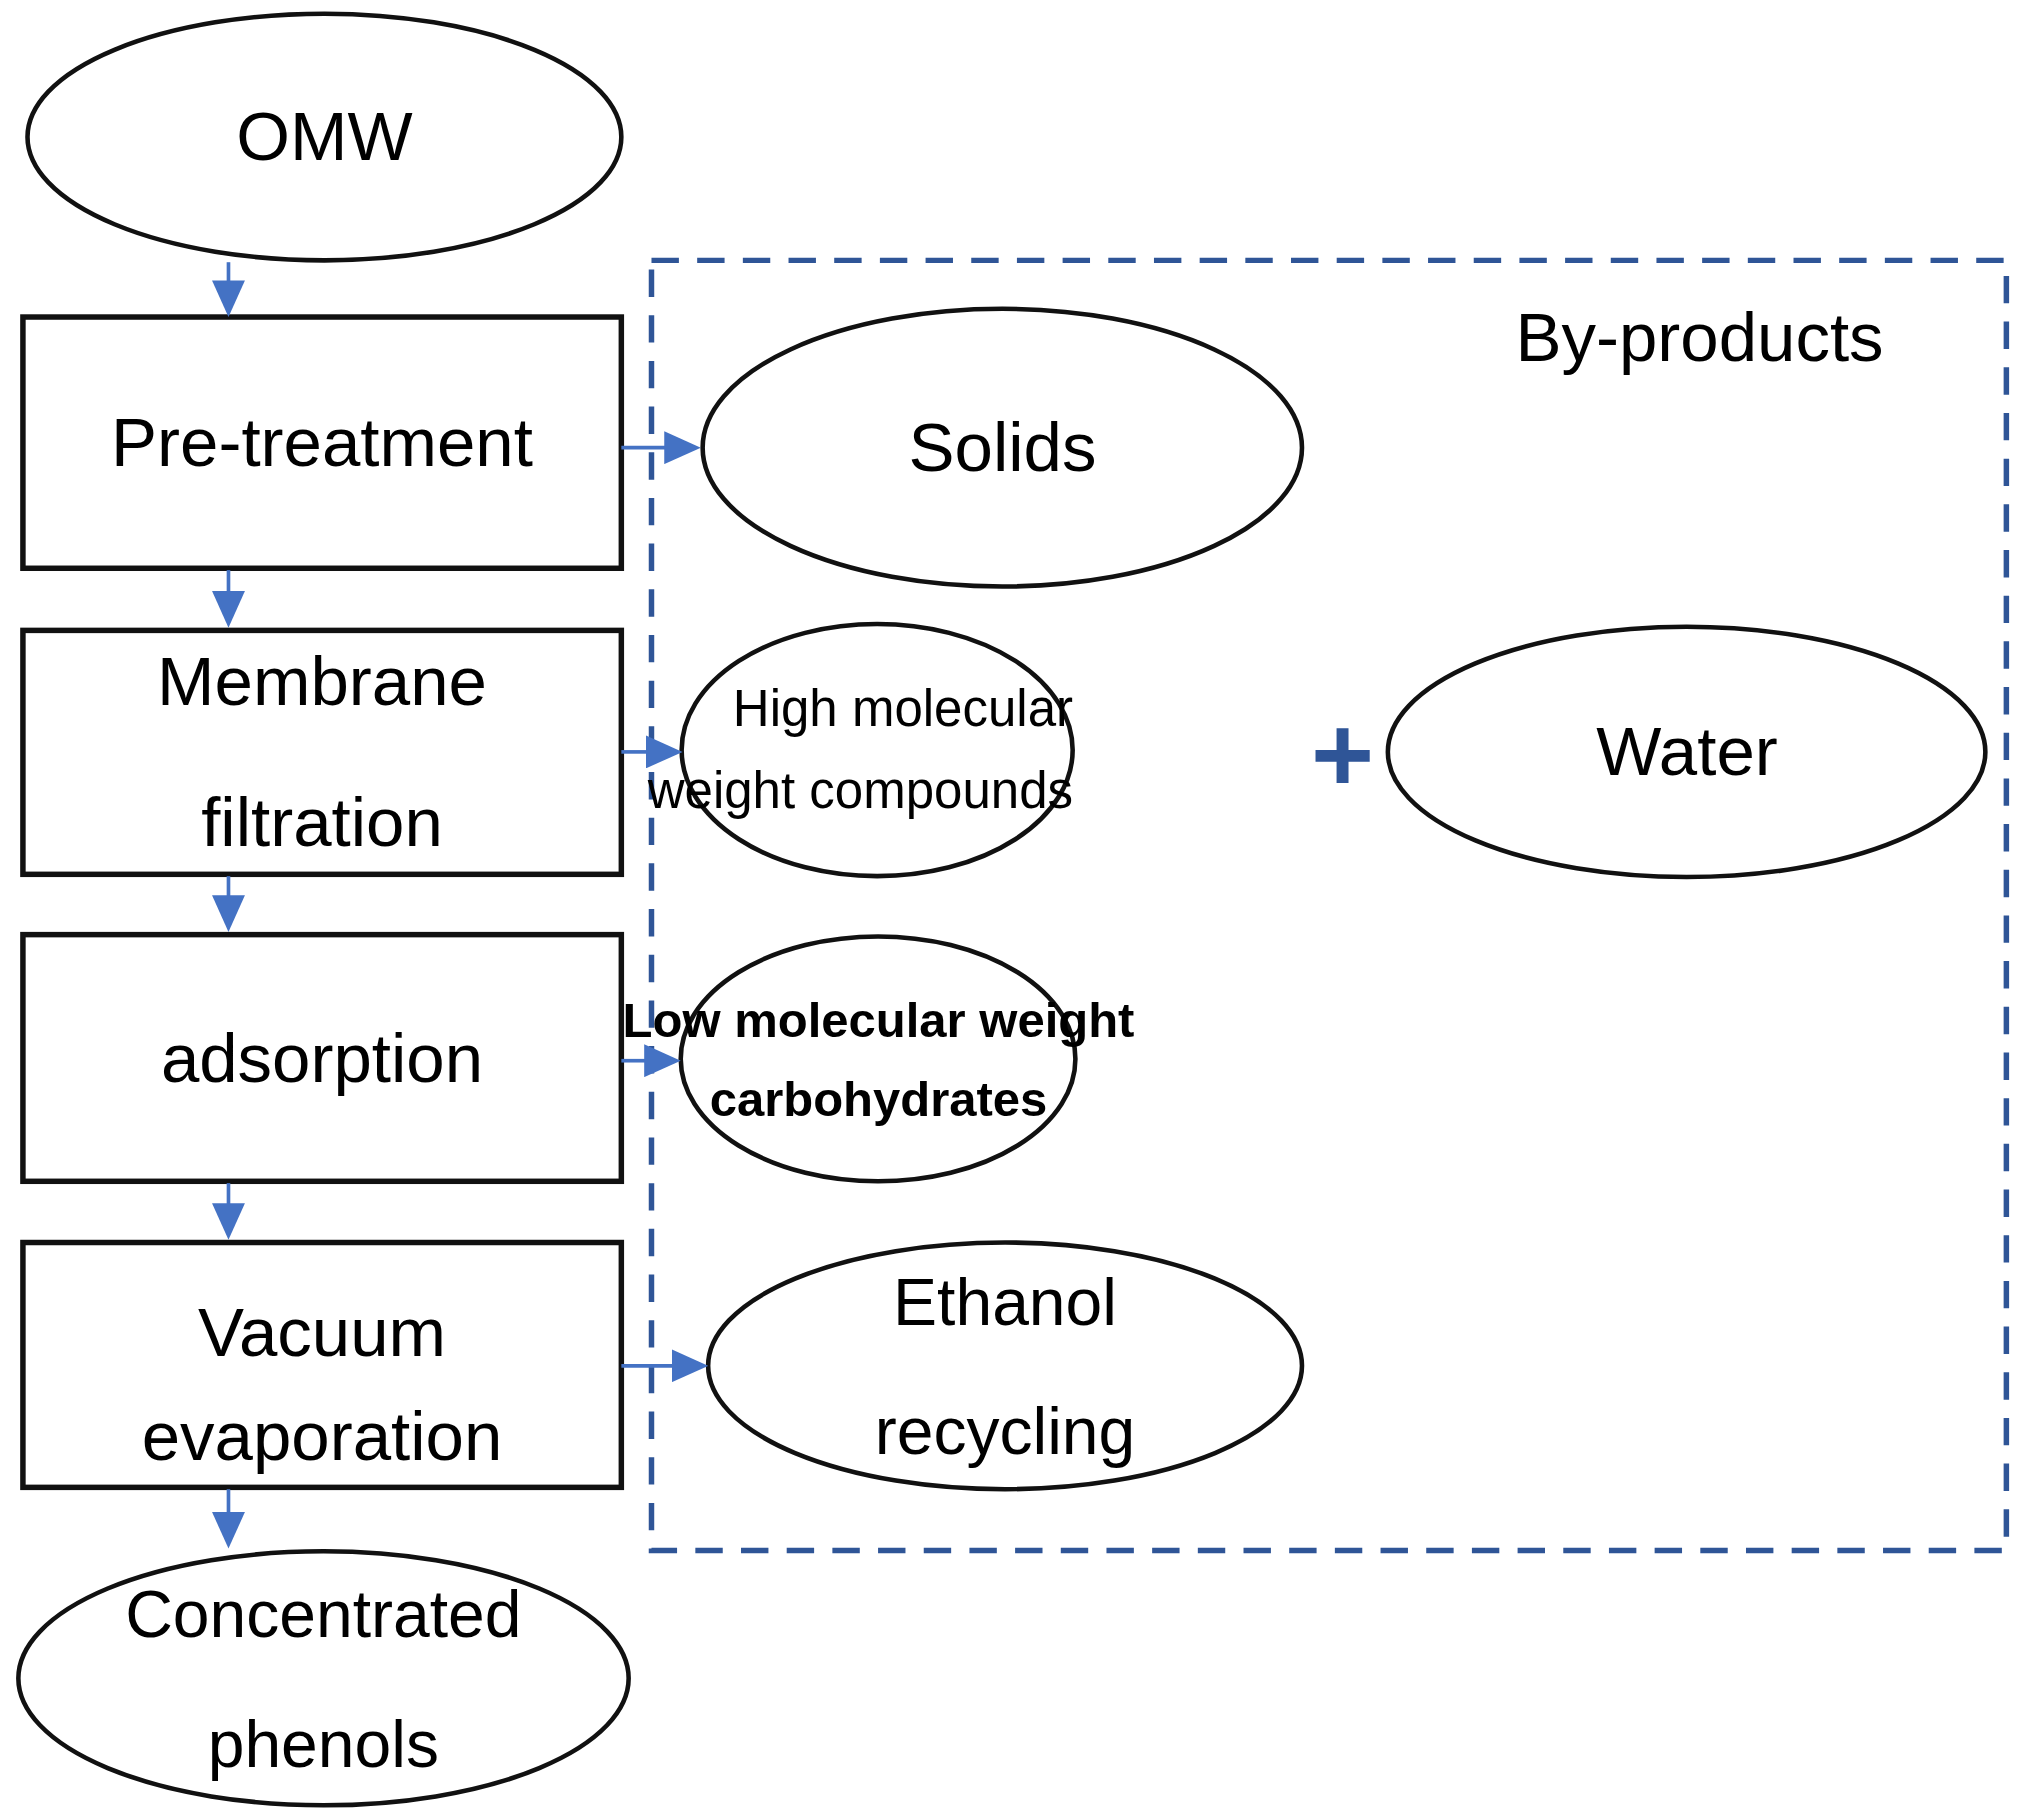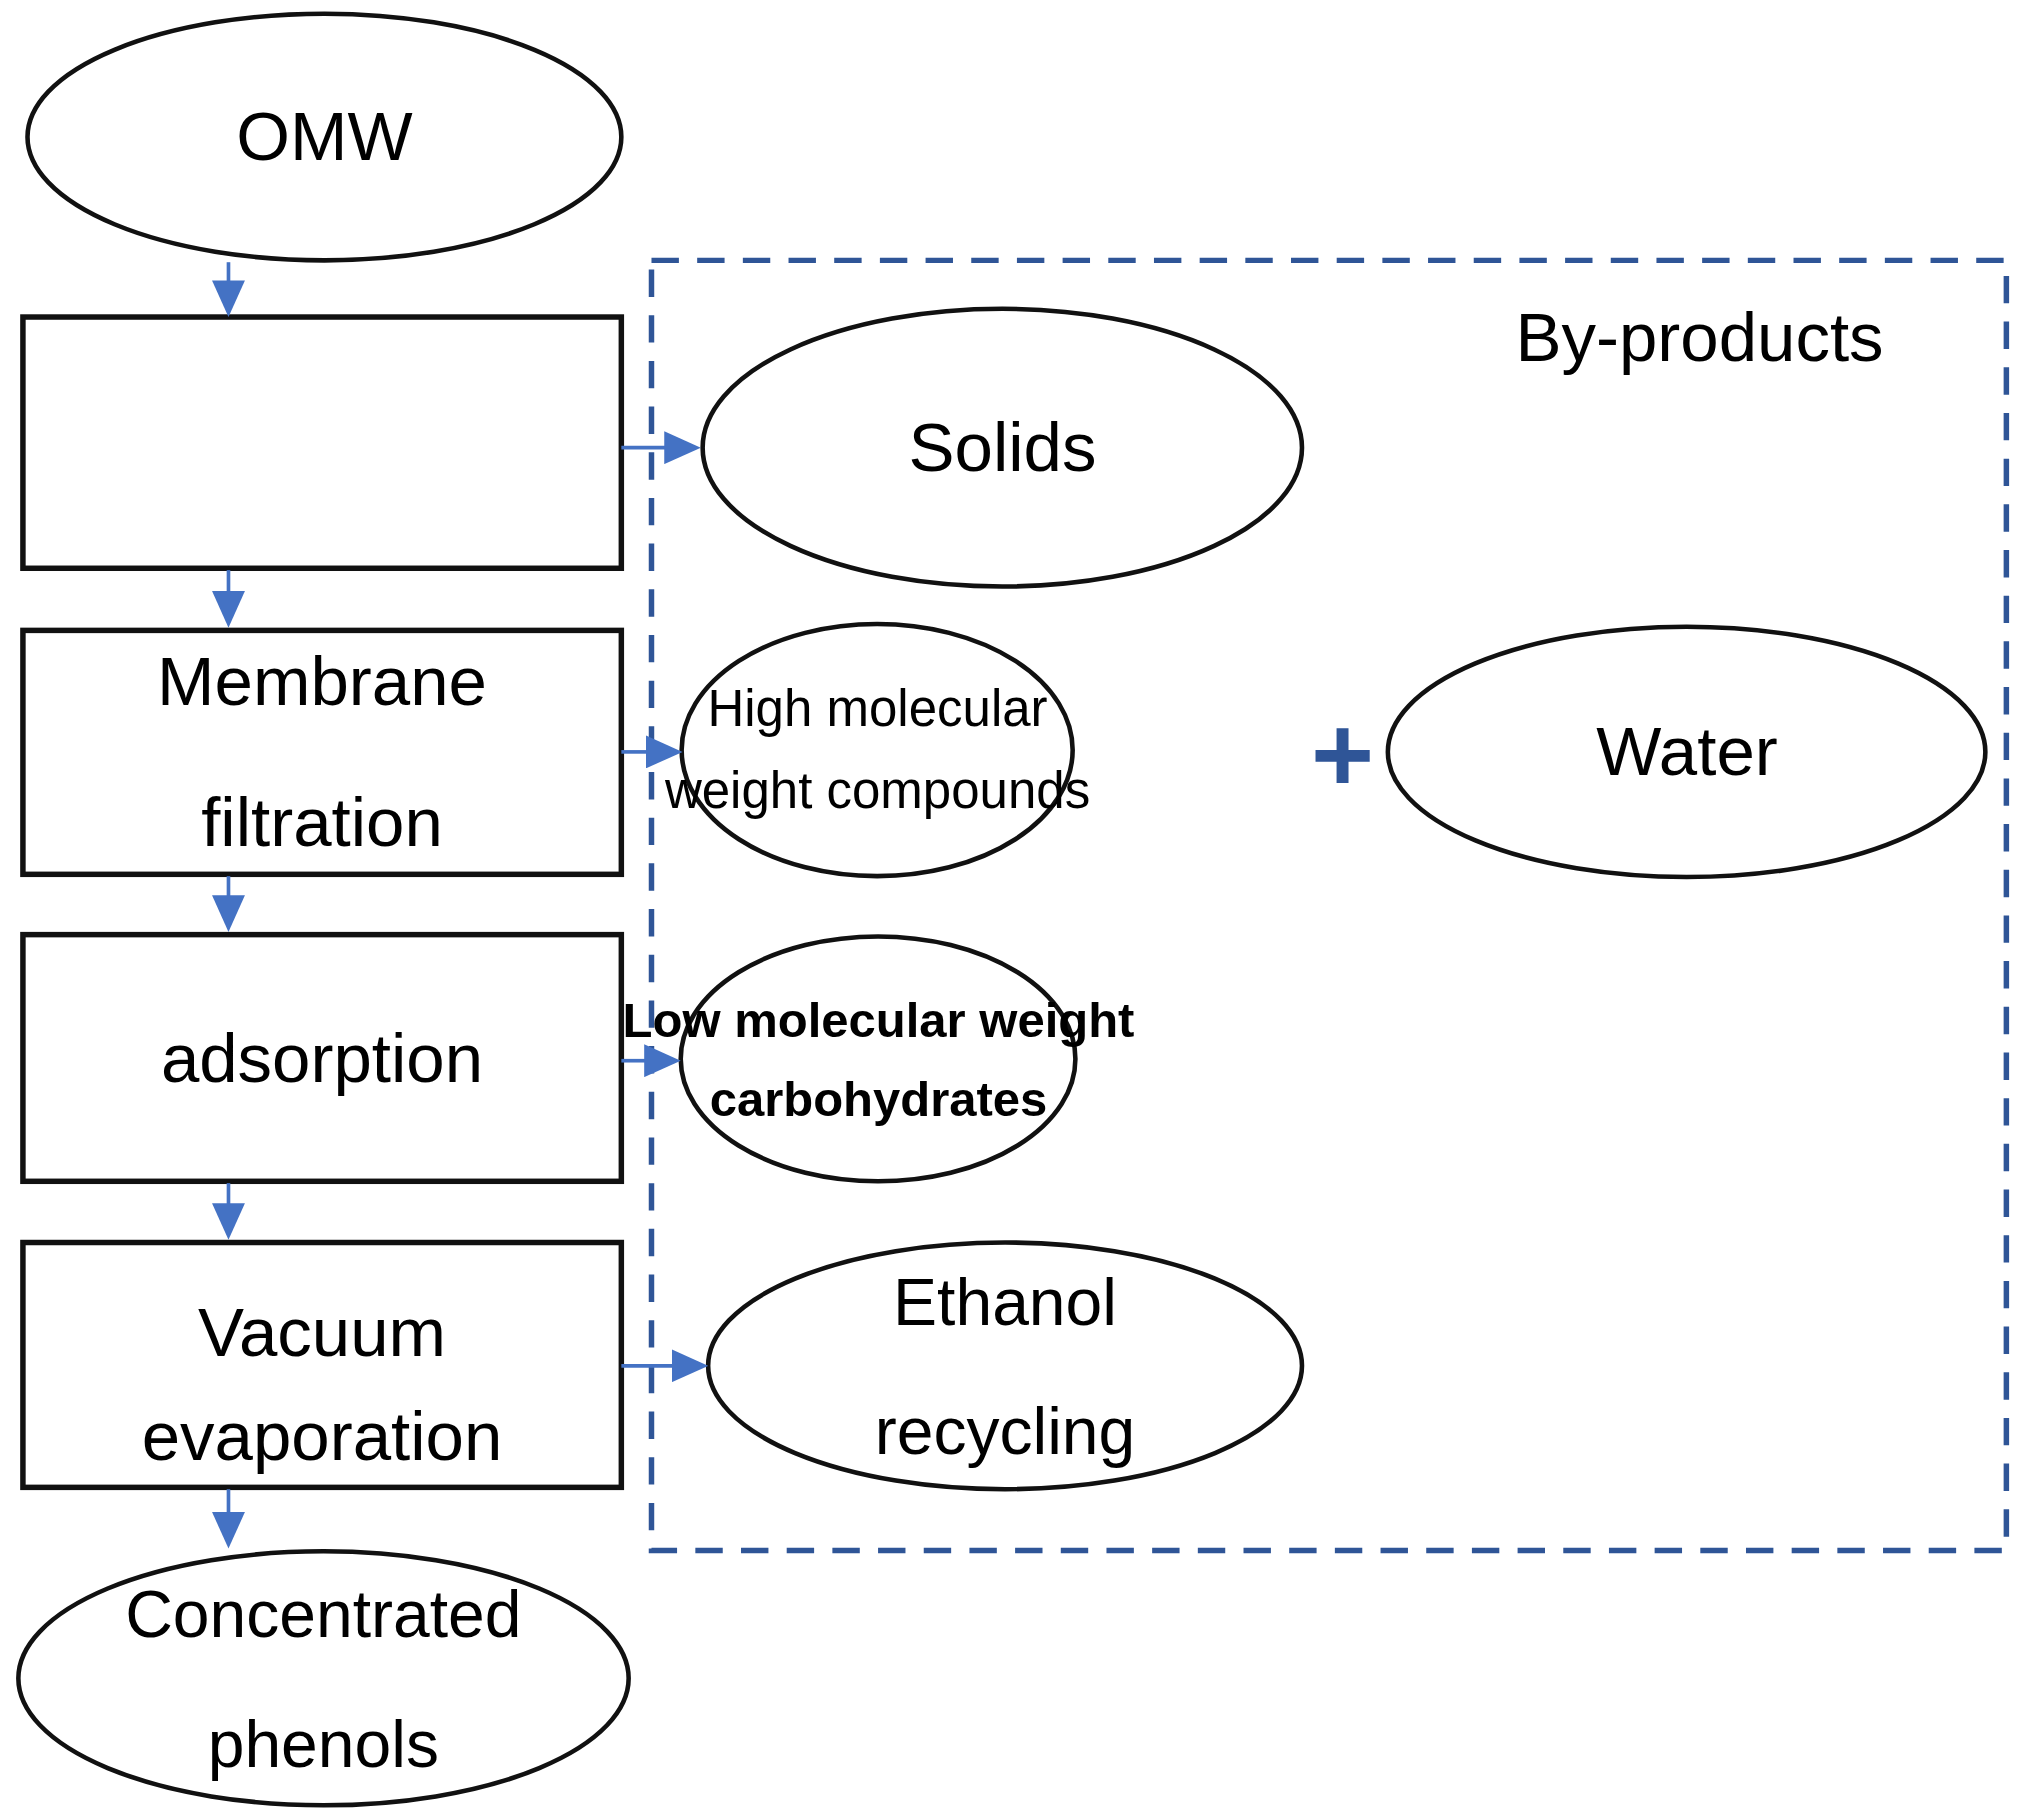--- a/index.html
+++ b/index.html
@@ -41,21 +41,21 @@
     display: flex;
     flex-direction: column;
     align-items: center;
     justify-content: center;
     text-align: center;
     line-height: 1.5;
     font-size: 69px;
     white-space: nowrap;
   }
   .node-label.medium { font-size: 66px; line-height: 1.55; gap: 27px; }
-  .node-label.small { font-size: 51px; line-height: 1.6; }
+  .node-label.small { font-size: 51px; line-height: 1.6; align-items: flex-end; }
   .node-label.smaller { font-size: 49px; line-height: 1.6; font-weight: bold; }
   #lbl-omw            { left: 27.4px;   top: 13.7px;   width: 594px; height: 247px; }
   #lbl-pretreatment   { left: 23px;   top: 317px;  width: 598px; height: 251px; }
   #lbl-membrane       { left: 23px;   top: 630px;  width: 598px; height: 244px; gap: 38px; }
   #lbl-resin          { left: 23px;   top: 935px; width: 598px; height: 247px; }
   #lbl-vacuum         { left: 23px;   top: 1243px; width: 598px; height: 245px; justify-content: flex-end; }
   #lbl-phenols        { left: 18.3px;   top: 1552px; width: 610px; height: 254px; }
   #lbl-byproducts     { left: 1407px; top: 274px;  width: 585px; height: 128px; }
   #lbl-solids         { left: 703px;  top: 309px;  width: 599px; height: 278px; }
   #lbl-highmol        { left: 682px;  top: 624px;  width: 391px; height: 252px; }
@@ -108,20 +108,23 @@
     <line class="arrow" x1="680" y1="490" x2="729" y2="490"></line>
     <line class="arrow" x1="680" y1="823" x2="709" y2="823"></line>
     <line class="arrow" x1="680" y1="1161" x2="707" y2="1161"></line>
     <line class="arrow" x1="680" y1="1495" x2="737" y2="1495"></line>
   </svg>
 
   <div class="node-label" id="lbl-omw">
     <span>OMW</span>
   </div>
 
+  <div class="node-label" id="lbl-pretreatment">
+    <span>Pre-treatment</span>
+  </div>
 
   <div class="node-label" id="lbl-membrane">
     <span>Membrane</span>
     <span>filtration</span>
   </div>
 
   <div class="node-label" id="lbl-resin">
     <span>adsorption</span>
   </div>
 

